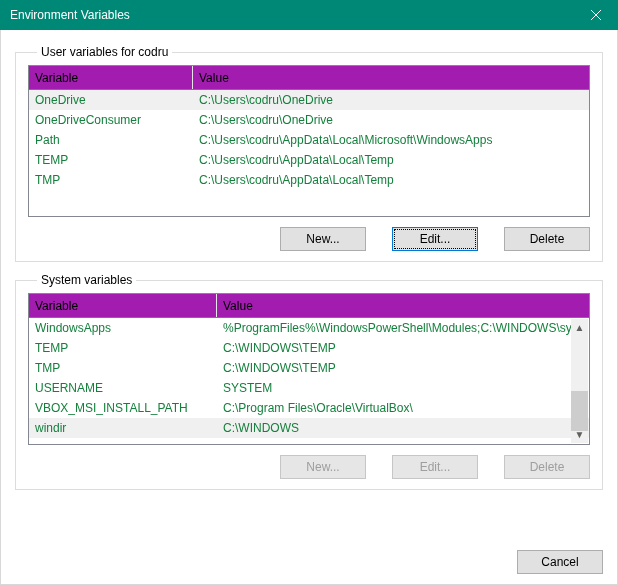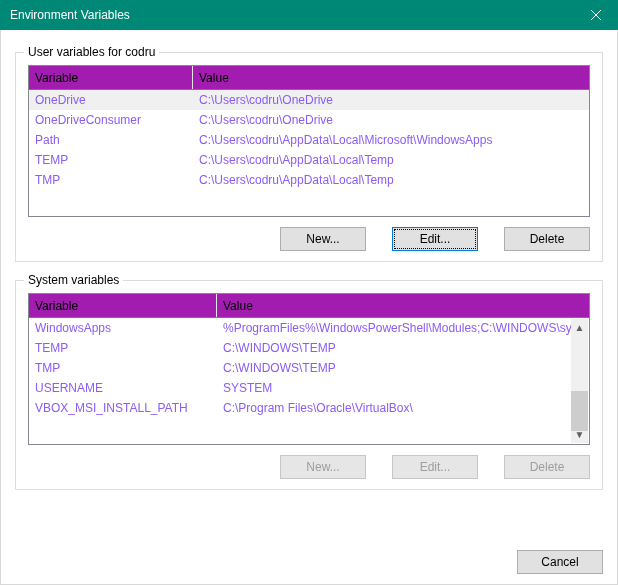--- a/index.html
+++ b/index.html
@@ -41,21 +41,21 @@
   .groupbox {
     border: 1px solid #dcdcdc;
     padding: 12px 12px 10px 12px;
     position: relative;
     margin-top: 8px;
   }
   .groupbox + .groupbox { margin-top: 18px; }
   .group-legend {
     position: absolute;
     top: -8px;
-    left: 8px;
+    left: 21px;
     background: #fff;
     padding: 0 4px;
     color: #000;
     font-size: 12px;
   }
   .list {
     border: 1px solid #828790;
     height: 152px;
     overflow: hidden;
     background: #fff;
@@ -78,21 +78,21 @@
     display: flex;
     align-items: center;
   }
   .list-header > div:last-child { border-right: none; }
   .list-body { }
   .row {
     display: flex;
     height: 20px;
     align-items: center;
     font-size: 12px;
-    color: #8b5cf6;
+    color: #15803d;
   }
   .row.sel { background: #f0f0f0; }
   .row > div {
     overflow: hidden;
     white-space: nowrap;
     text-overflow: ellipsis;
   }
   .scrollbar {
     position: absolute;
     right: 1px; top: 25px; bottom: 1px;
@@ -218,20 +218,24 @@
             <div class="col-val">C:\WINDOWS\TEMP</div>
           </div>
           <div class="row">
             <div class="col-var" style="width: 188px;">USERNAME</div>
             <div class="col-val">SYSTEM</div>
           </div>
           <div class="row">
             <div class="col-var" style="width: 188px;">VBOX_MSI_INSTALL_PATH</div>
             <div class="col-val">C:\Program Files\Oracle\VirtualBox\</div>
           </div>
+          <div class="row sel">
+            <div class="col-var" style="width: 188px;">windir</div>
+            <div class="col-val">C:\WINDOWS</div>
+          </div>
         </div>
       <div class="scrollbar">
         <div class="sb-btn">▲</div>
         <div class="sb-track">
           <div class="sb-thumb" id="sys-thumb" style="top: 55px; height: 40px;"></div>
         </div>
         <div class="sb-btn">▼</div>
       </div>
     </div>
 

